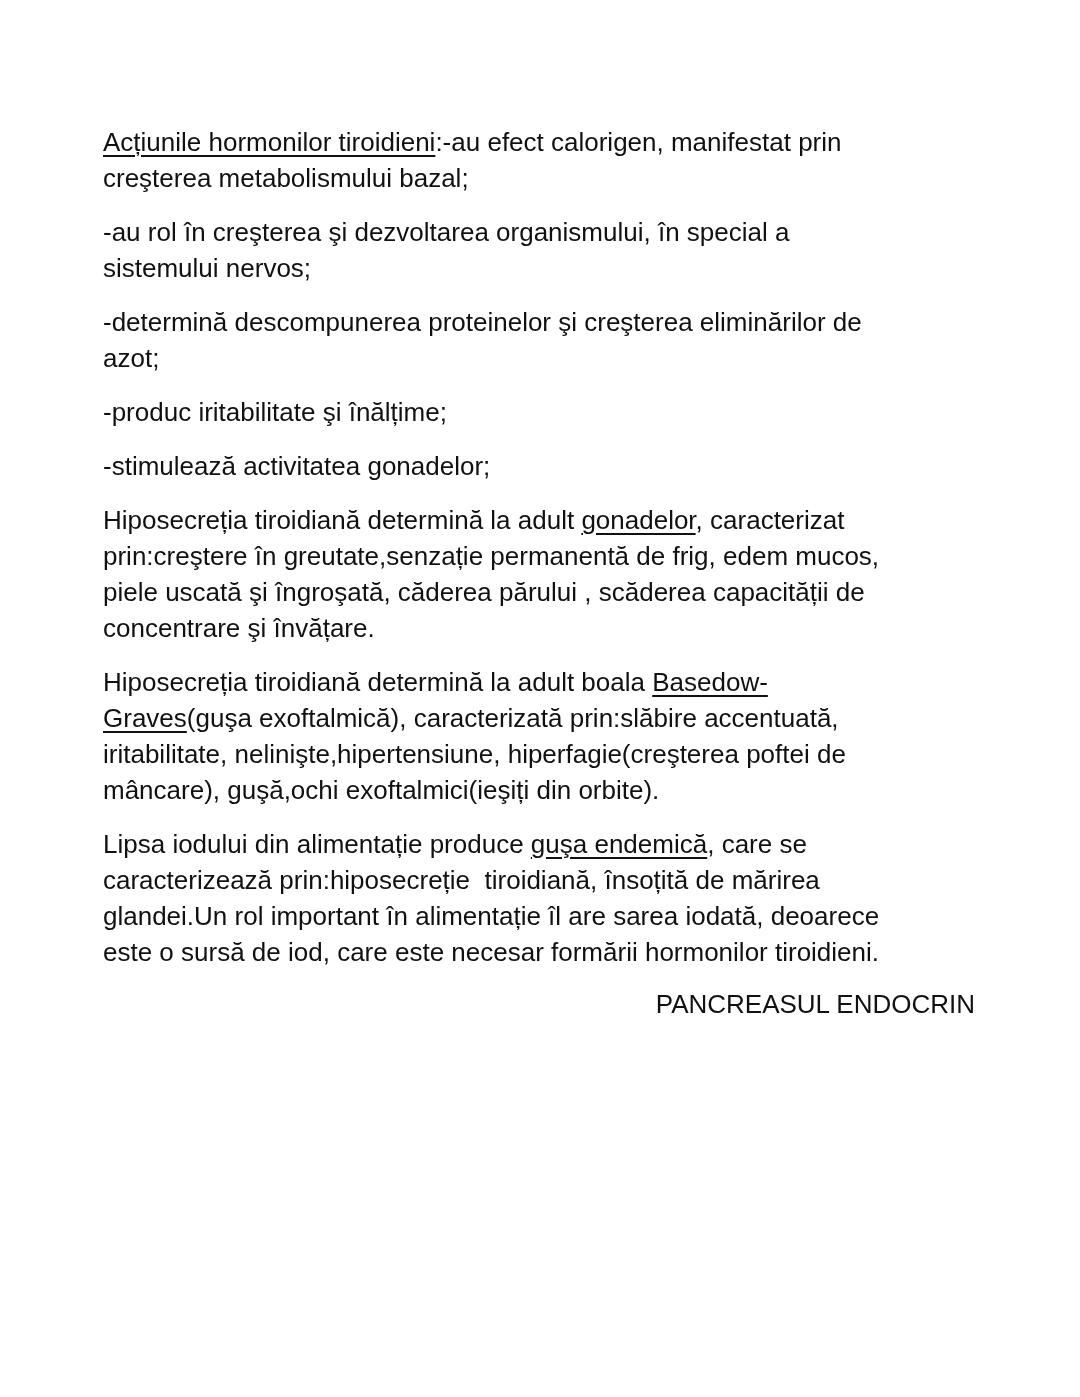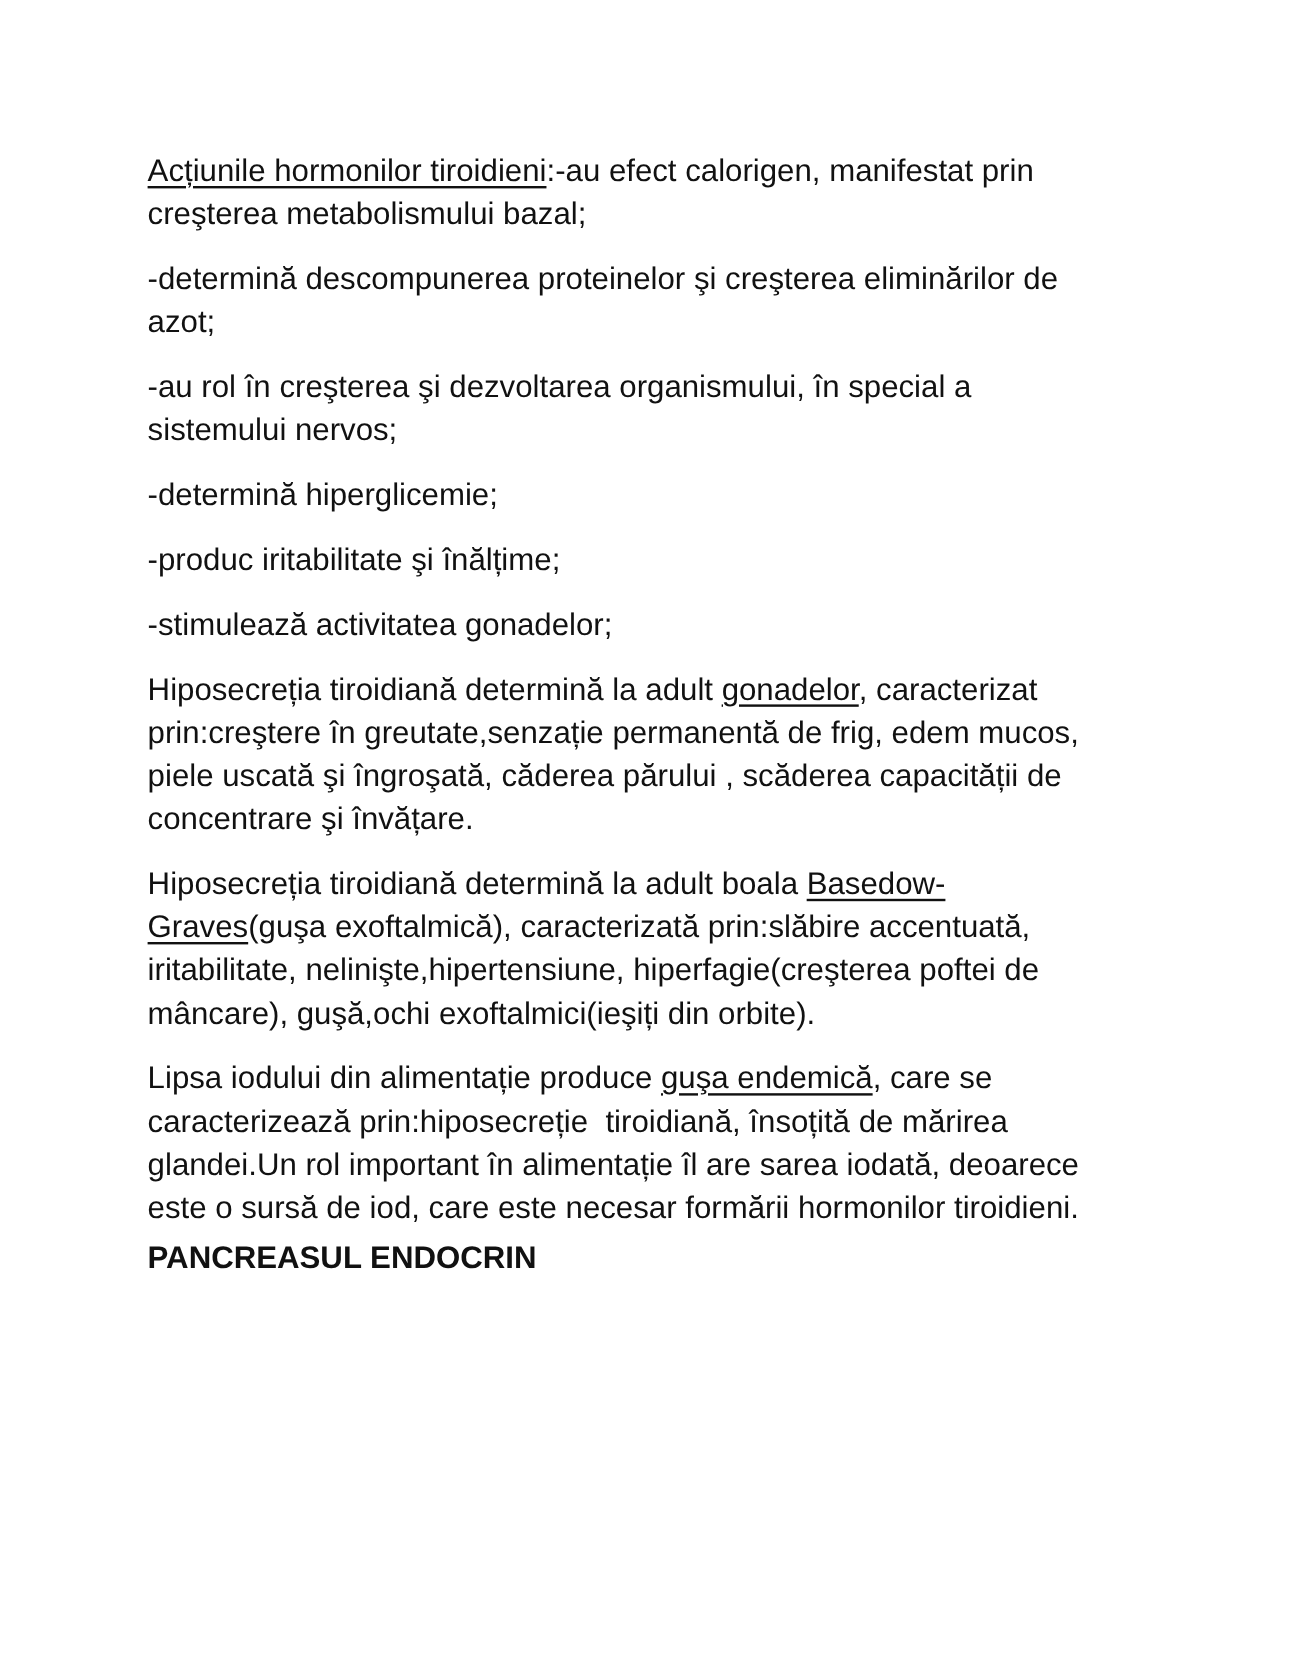--- a/index.html
+++ b/index.html
@@ -10,59 +10,58 @@
     body {
       width: 1080px;
       height: 1397px;
       position: relative;
       overflow: hidden;
       font-family: "Liberation Sans", "DejaVu Sans", sans-serif;
       color: #111111;
     }
     .page {
       position: absolute;
-      left: 123px;
+      left: 103px;
       top: 124px;
       width: 860px;
     }
     .para {
       font-size: 26px;
       line-height: 36px;
       margin: 0 0 18px 0;
       white-space: pre-wrap;
     }
     .u {
       text-decoration: underline;
       text-decoration-thickness: 2px;
       text-underline-offset: 4px;
     }
     .heading {
       font-size: 26px;
-      font-weight: bold;
-      text-align: left;
-      margin: 0;
+      font-weight: normal;
+      text-align: right;
+      margin: 16px;
       line-height: 36px;
       width: 856px;
     }
   </style>
 </head>
 <body>
 
 <div class="page">
 
   <p class="para"><span class="u">Acțiunile hormonilor tiroidieni</span><span>:-au efect calorigen, manifestat prin
 creşterea metabolismului bazal;</span></p>
 
+  <p class="para"><span>-au rol în creşterea şi dezvoltarea organismului, în special a
+sistemului nervos;</span></p>
+
   <p class="para"><span>-determină descompunerea proteinelor şi creşterea eliminărilor de
 azot;</span></p>
 
-  <p class="para"><span>-au rol în creşterea şi dezvoltarea organismului, în special a
-sistemului nervos;</span></p>
-
-  <p class="para"><span>-determină hiperglicemie;</span></p>
 
 
   <p class="para"><span>-produc iritabilitate şi înălțime;</span></p>
 
   <p class="para"><span>-stimulează activitatea gonadelor;</span></p>
 
 
   <p class="para"><span>Hiposecreția tiroidiană determină la adult </span><span class="u">gonadelor</span><span>, caracterizat
 prin:creştere în greutate,senzație permanentă de frig, edem mucos,
 piele uscată şi îngroşată, căderea părului , scăderea capacității de

